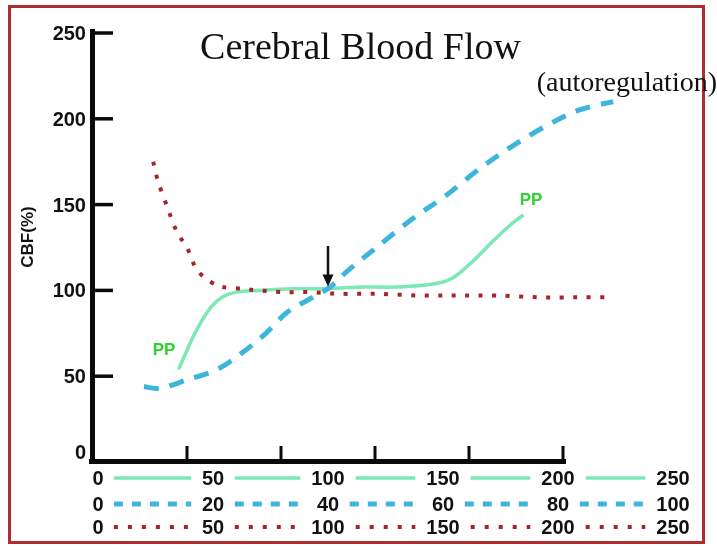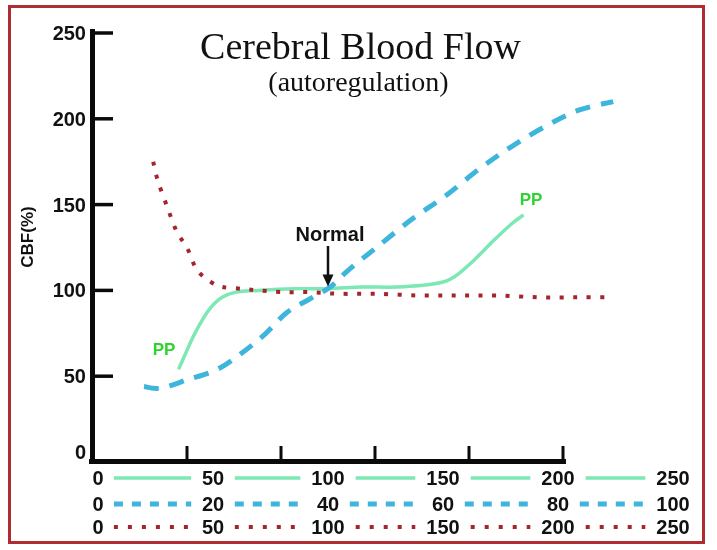--- a/index.html
+++ b/index.html
@@ -3,21 +3,21 @@
 <meta charset="utf-8">
 <style>
   html,body{margin:0;padding:0;background:#ffffff;}
   #stage{position:relative;width:717px;height:550px;background:#ffffff;overflow:hidden;
          font-family:"Liberation Sans",sans-serif;}
   #frame{position:absolute;left:8px;top:5px;width:691px;height:533px;border:3px solid #b12b33;background:#ffffff;}
   #plot-svg{position:absolute;left:0;top:0;}
   .abs{position:absolute;white-space:nowrap;}
   #chart-title{left:4px;right:0;top:24px;text-align:center;
     font-family:"Liberation Serif",serif;font-size:38px;color:#111;letter-spacing:0px;}
-  #chart-subtitle{left:0;right:0;top:66px;text-align:center;
+  #chart-subtitle{left:0;right:0;top:66px;text-align:right;
     font-family:"Liberation Serif",serif;font-size:28px;color:#111;}
   #y-axis-label{left:28px;top:237px;transform:translate(-50%,-50%) rotate(-90deg);
     font-weight:bold;font-size:17px;color:#111;}
   #normal-label{left:330px;top:223px;transform:translateX(-50%);
     font-weight:bold;font-size:20px;color:#111;}
   .pp{font-weight:bold;font-size:17px;color:#2fd32f;transform:translate(-50%,-50%);}
   #pp-left{left:164px;top:350px;}
   #pp-right{left:531px;top:200px;}
 </style>
 </head>
@@ -79,16 +79,15 @@
       <line x1="355.7" y1="527" x2="415.3" y2="527" stroke="#a5252d" stroke-width="4" stroke-linecap="butt" stroke-dasharray="4 10"></line>
       <text x="443" y="534" text-anchor="middle" font-family="&quot;Liberation Sans&quot;,sans-serif" font-size="20" font-weight="bold" fill="#111">150</text>
       <line x1="470.7" y1="527" x2="530.3" y2="527" stroke="#a5252d" stroke-width="4" stroke-linecap="butt" stroke-dasharray="4 10"></line>
       <text x="558" y="534" text-anchor="middle" font-family="&quot;Liberation Sans&quot;,sans-serif" font-size="20" font-weight="bold" fill="#111">200</text>
       <line x1="585.7" y1="527" x2="645.3" y2="527" stroke="#a5252d" stroke-width="4" stroke-linecap="butt" stroke-dasharray="4 10"></line>
       <text x="673" y="534" text-anchor="middle" font-family="&quot;Liberation Sans&quot;,sans-serif" font-size="20" font-weight="bold" fill="#111">250</text>
     </svg>
   <div class="abs" id="chart-title">Cerebral Blood Flow</div>
   <div class="abs" id="chart-subtitle">(autoregulation)</div>
   <div class="abs" id="y-axis-label">CBF(%)</div>
-  <div class="abs" id="normal-label">Normal</div>
   <div class="abs pp" id="pp-left">PP</div>
   <div class="abs pp" id="pp-right">PP</div>
 </div>
 
 </body></html>

